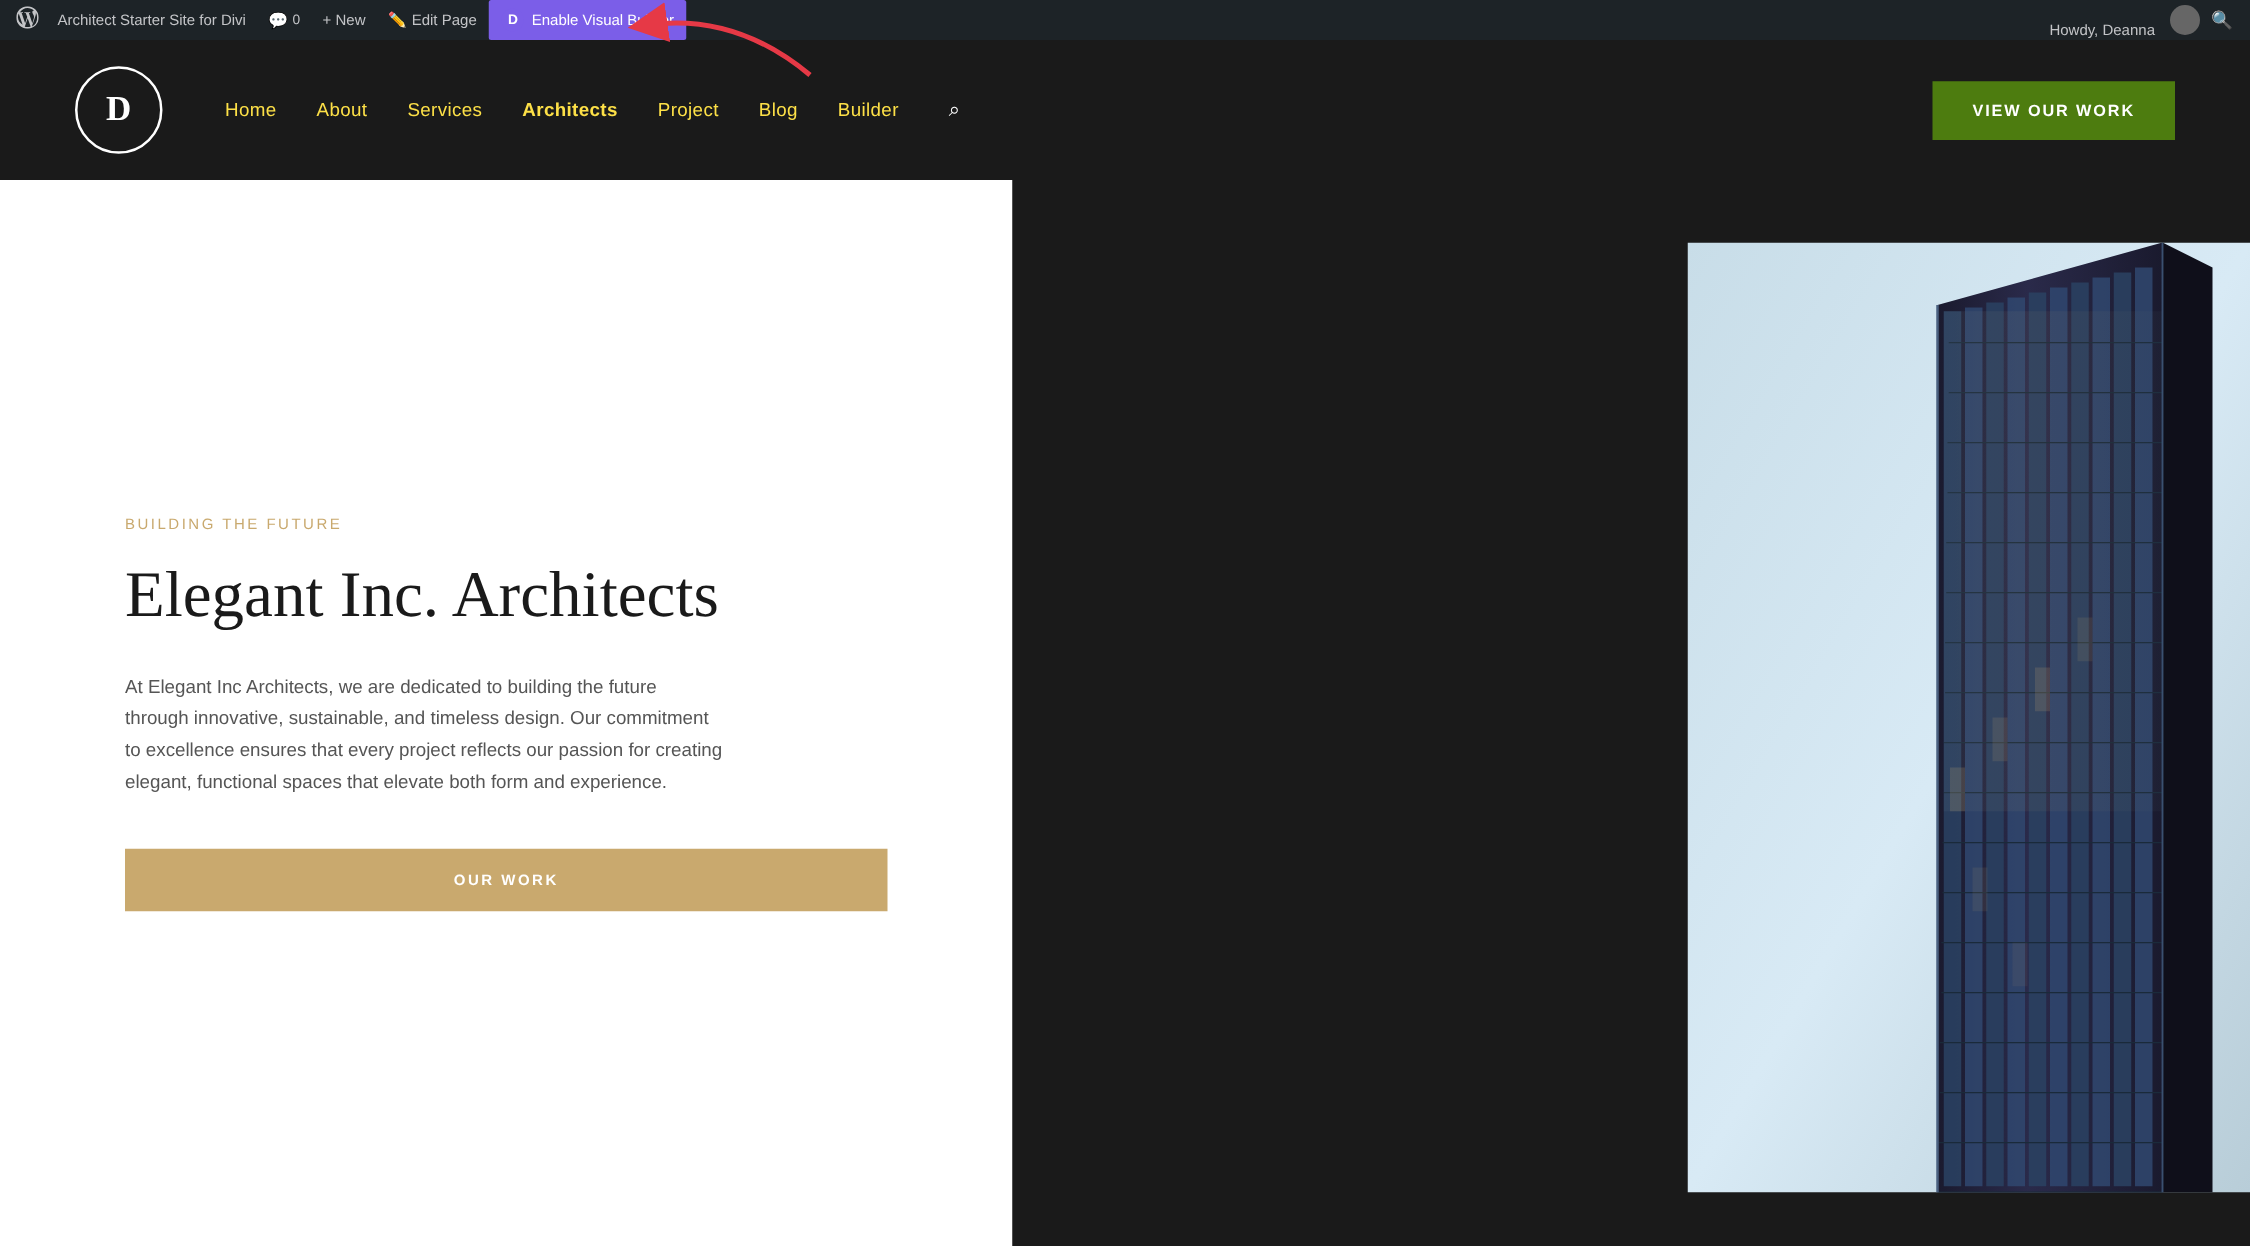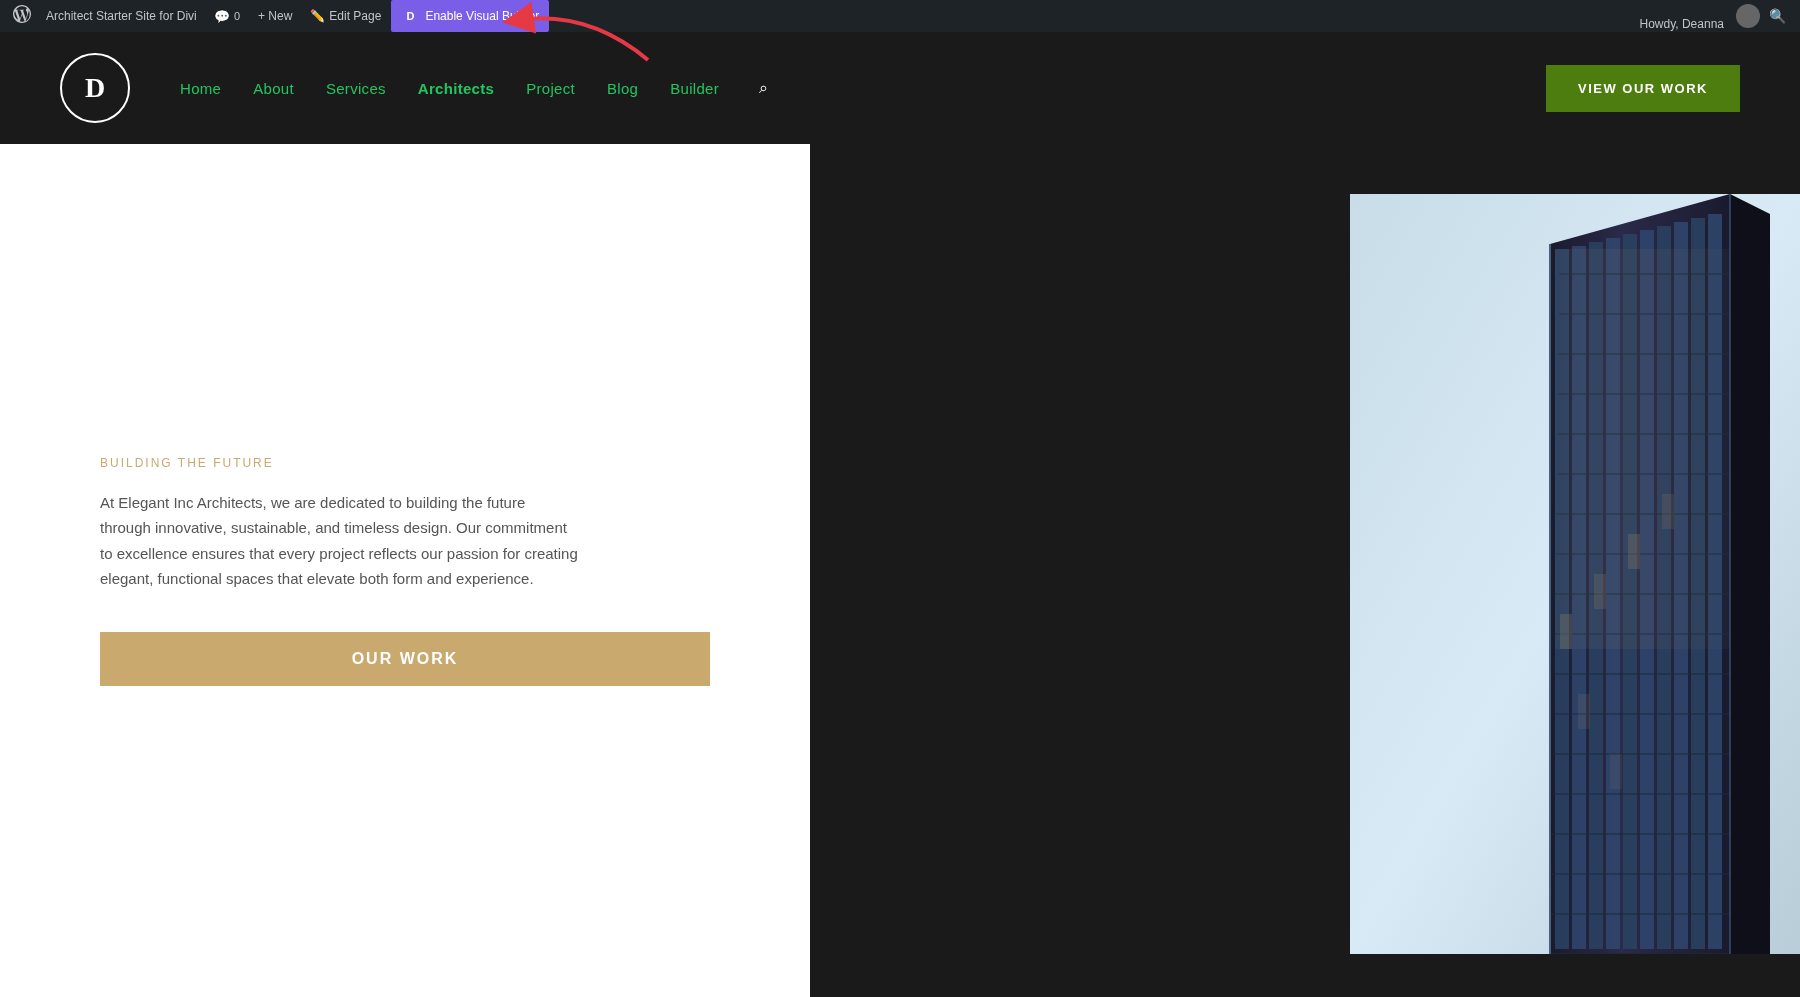--- a/index.html
+++ b/index.html
@@ -116,21 +116,21 @@
       flex-shrink: 0;
       cursor: pointer;
     }
     .site-nav {
       display: flex;
       align-items: center;
       gap: 32px;
       flex: 1;
     }
     .nav-item {
-      color: #22c55e;
+      color: #fde047;
       font-family: -apple-system, BlinkMacSystemFont, 'Segoe UI', sans-serif;
       font-size: 15px;
       font-weight: 400;
       cursor: pointer;
       letter-spacing: 0.3px;
       text-decoration: none;
     }
     .nav-search {
       color: #fff;
       font-size: 16px;
@@ -205,21 +205,21 @@
       margin-bottom: 40px;
       max-width: 480px;
     }
     .cta-button {
       display: inline-block;
       background: #c9a96e;
       color: #fff;
       border: none;
       padding: 18px 36px;
       font-family: -apple-system, BlinkMacSystemFont, 'Segoe UI', sans-serif;
-      font-size: 16px;
+      font-size: 12px;
       font-weight: 700;
       letter-spacing: 2px;
       text-transform: uppercase;
       cursor: pointer;
     }
 
     
     .building-container {
       position: absolute;
       right: 0;
@@ -316,20 +316,21 @@
     <span class="nav-search">⌕</span>
   </nav>
 
   <button class="header-cta">VIEW OUR WORK</button>
 </header>
 
 <div id="main-content">
 
   <div class="content-left">
     <p class="eyebrow">BUILDING THE FUTURE</p>
+    <h1 class="hero-title">Elegant Inc. Architects</h1>
     <p class="hero-body">At Elegant Inc Architects, we are dedicated to building the future through innovative, sustainable, and timeless design. Our commitment to excellence ensures that every project reflects our passion for creating elegant, functional spaces that elevate both form and experience.</p>
     <button class="cta-button">OUR WORK</button>
   </div>
 
   <div class="content-right">
 
     <div class="building-container">
       <svg viewBox="0 0 450 760" xmlns="http://www.w3.org/2000/svg" width="450" height="760">
 
         <defs>

